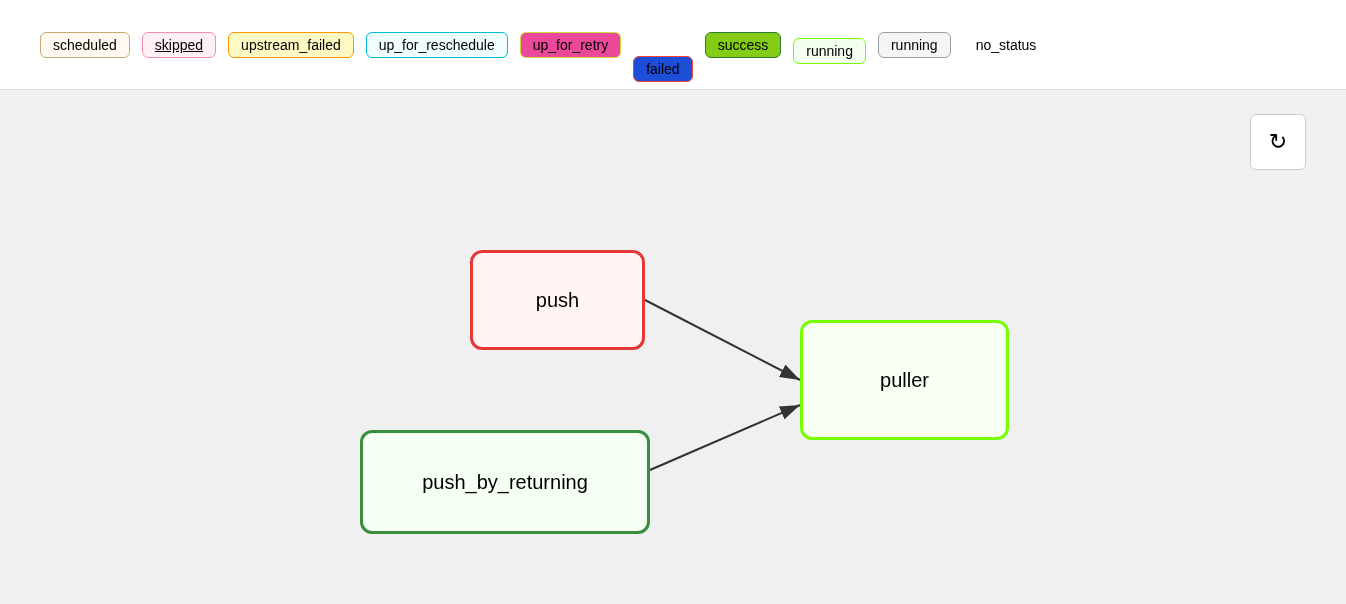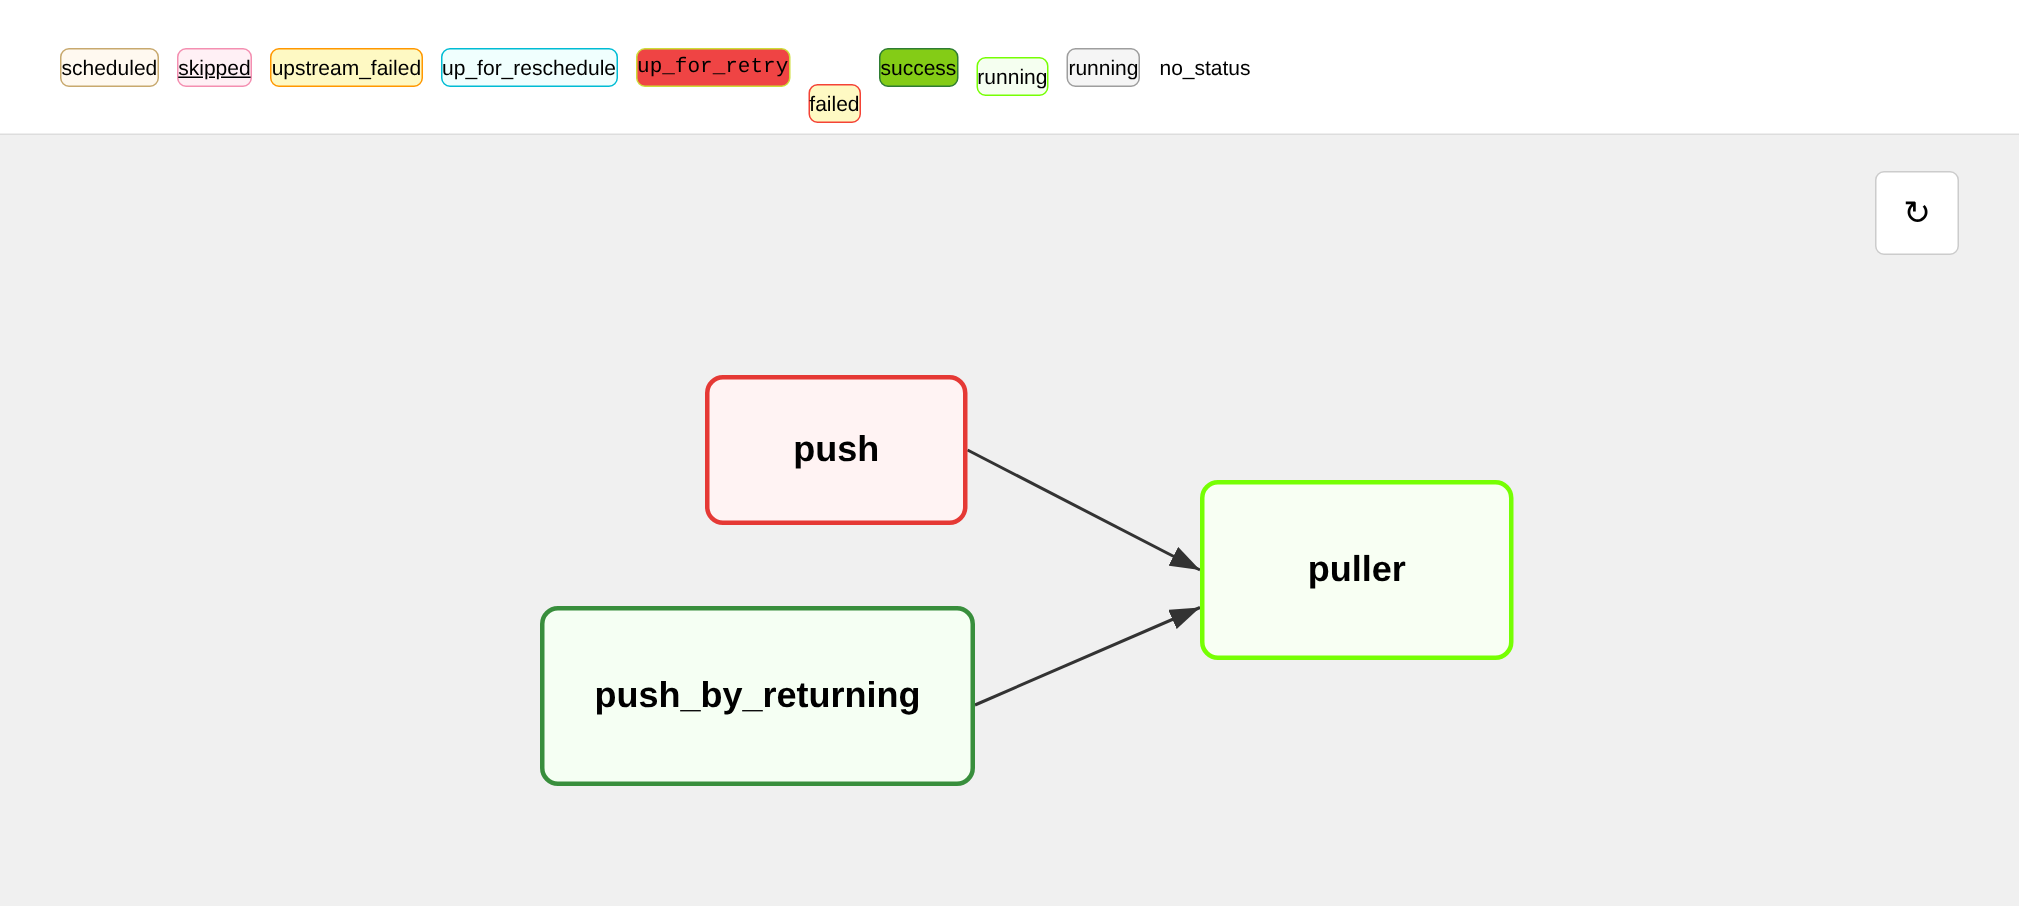--- a/index.html
+++ b/index.html
@@ -18,21 +18,21 @@
       background: #fff;
       border-bottom: 1px solid #ddd;
       display: flex;
       align-items: center;
       padding: 0 40px;
       gap: 12px;
       flex-wrap: wrap;
     }
 
     .legend-badge {
-      padding: 4px 0;
+      padding: 4px 12px;
       border-radius: 6px;
       font-size: 14px;
       font-weight: 500;
       background: #fff;
       white-space: nowrap;
     }
 
     
     #canvas-area {
       width: 100%;
@@ -59,22 +59,22 @@
     }
 
     
     .dag-node {
       position: absolute;
       border-radius: 12px;
       background: #fff8f8;
       display: flex;
       align-items: center;
       justify-content: center;
-      font-size: 24px;
-      font-weight: 700;
+      font-size: 20px;
+      font-weight: 400;
       cursor: pointer;
     }
 
     #node-push {
       width: 175px;
       height: 100px;
       border: 3.5px solid #e53935;
       background: #fff3f3;
       top: 160px;
       left: 470px;
@@ -84,24 +84,24 @@
       width: 209px;
       height: 120px;
       border: 3.5px solid #76ff03;
       background: #f8fff3;
       top: 230px;
       left: 800px;
     }
 
     #node-push-by-returning {
       width: 290px;
-      height: 120px;
+      height: 104px;
       border: 3.5px solid #388e3c;
       background: #f5fff3;
-      top: 314px;
+      top: 340px;
       left: 360px;
     }
 
     
     #arrows-svg {
       position: absolute;
       top: 0;
       left: 0;
       width: 100%;
       height: 100%;
@@ -109,22 +109,22 @@
     }
   </style>
 </head>
 <body>
 
 <div id="legend-bar">
     <span class="legend-badge" style="border: 1.5px solid rgb(200, 169, 110); background: rgb(255, 249, 240);">scheduled</span>
     <span class="legend-badge" style="border: 1.5px solid rgb(244, 143, 177); background: rgb(255, 240, 245); text-decoration: underline;">skipped</span>
     <span class="legend-badge" style="border: 1.5px solid rgb(255, 152, 0); background: #fef9c3;">upstream_failed</span>
     <span class="legend-badge" style="border: 1.5px solid rgb(0, 188, 212); background: rgb(240, 255, 254);">up_for_reschedule</span>
-    <span class="legend-badge" style="border: 1.5px solid rgb(205, 220, 57); background: #ef4444; font-family: Liberation Mono, monospace;">up_for_retry</span>
-    <span class="legend-badge" style="border: 1.5px solid rgb(244, 67, 54); background: #fef9c3; margin-top: 48px;">failed</span>
+    <span class="legend-badge" style="border: 1.5px solid rgb(205, 220, 57); background: #ec4899;">up_for_retry</span>
+    <span class="legend-badge" style="border: 1.5px solid rgb(244, 67, 54); background: #1d4ed8; margin-top: 48px;">failed</span>
     <span class="legend-badge" style="border: 1.5px solid rgb(46, 125, 50); background: #84cc16;">success</span>
     <span class="legend-badge" style="border: 1.5px solid rgb(118, 255, 3); background: rgb(245, 255, 240); margin-top: 12px;">running</span>
     <span class="legend-badge" style="border: 1.5px solid rgb(158, 158, 158); background: rgb(245, 245, 245);">running</span>
     <span class="legend-badge" style="border: 1.5px solid transparent; background: transparent;">no_status</span>
   </div>
 
 <div id="canvas-area">
 
   <button id="refresh-btn">
     <span>↻</span>

